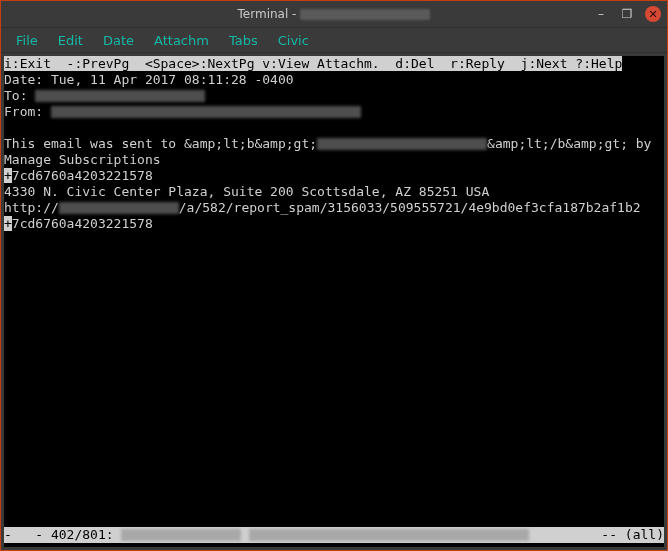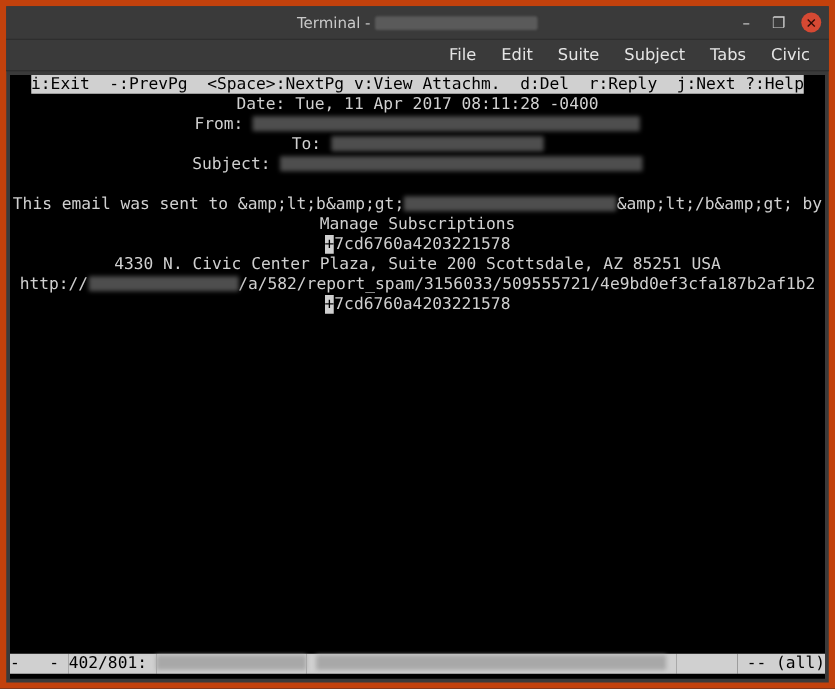--- a/index.html
+++ b/index.html
@@ -10,21 +10,21 @@
     background: #353535;
     font-family: "DejaVu Sans", "Liberation Sans", sans-serif;
     overflow: hidden;
   }
   .window {
     width: 668px;
     height: 551px;
     background: #3a3a3a;
     display: flex;
     flex-direction: column;
-    border: 5px solid #c2410c;
+    border: 1px solid #c2410c;
     box-sizing: border-box;
   }
   .titlebar {
     height: 26px;
     background: #3a3a3a;
     display: flex;
     align-items: center;
     color: #c9c9c9;
     font-size: 12px;
     position: relative;
@@ -72,40 +72,38 @@
     width: 16px;
     height: 16px;
   }
   .menubar {
     height: 24px;
     background: #3a3a3a;
     display: flex;
     align-items: center;
     padding: 0 6px;
     gap: 2px;
-    color: #e5e5e5;
+    color: #14b8a6;
     font-size: 13px;
     border-bottom: 1px solid #2e2e2e;
-    justify-content: flex-end;
   }
   .menu-item {
     padding: 2px 9px;
     cursor: default;
   }
   .terminal {
     flex: 1;
     background: #000000;
     font-family: "DejaVu Sans Mono", "Liberation Mono", monospace;
     font-size: 13px;
     line-height: 16px;
     color: #d0d0d0;
     position: relative;
     overflow: hidden;
     margin: 3px;
-    text-align: center;
   }
   .term-line {
     white-space: pre;
     height: 16px;
   }
   .inverse {
     background: #d0d0d0;
     color: #000000;
   }
   .redact {
@@ -151,37 +149,36 @@
     <div class="win-controls">
       <div class="win-btn">–</div>
       <div class="win-btn">❐</div>
       <div class="win-btn win-close">✕</div>
     </div>
   </div>
 
   <div class="menubar">
     <div class="menu-item">File</div>
     <div class="menu-item">Edit</div>
-    <div class="menu-item">Suite</div>
-    <div class="menu-item">Subject</div>
+    <div class="menu-item">Date</div>
+    <div class="menu-item">Attachm</div>
     <div class="menu-item">Tabs</div>
     <div class="menu-item">Civic</div>
   </div>
 
   <div class="terminal">
 
     <div class="term-line"><span class="inverse">i:Exit  -:PrevPg  &lt;Space&gt;:NextPg v:View Attachm.  d:Del  r:Reply  j:Next ?:Help</span></div>
 
     <div class="term-line"><span>Date: </span><span>Tue, 11 Apr 2017 08:11:28 -0400</span></div>
 
+    <div class="term-line"><span>To: </span><span class="redact" style="width:170px"></span></div>
+
     <div class="term-line"><span>From: </span><span class="redact" style="width:310px"></span></div>
 
-    <div class="term-line"><span>To: </span><span class="redact" style="width:170px"></span></div>
-
-    <div class="term-line"><span>Subject: </span><span class="redact" style="width:290px"></span></div>
 
     <div class="term-line"></div>
 
     <div class="term-line"><span>This email was sent to &amp;amp;lt;b&amp;amp;gt;</span><span class="redact" style="width:170px"></span><span>&amp;amp;lt;/b&amp;amp;gt; by</span></div>
 
 
     <div class="term-line">Manage Subscriptions</div>
 
 
     <div class="term-line"><span class="inverse">+</span><span>7cd6760a4203221578</span></div>

